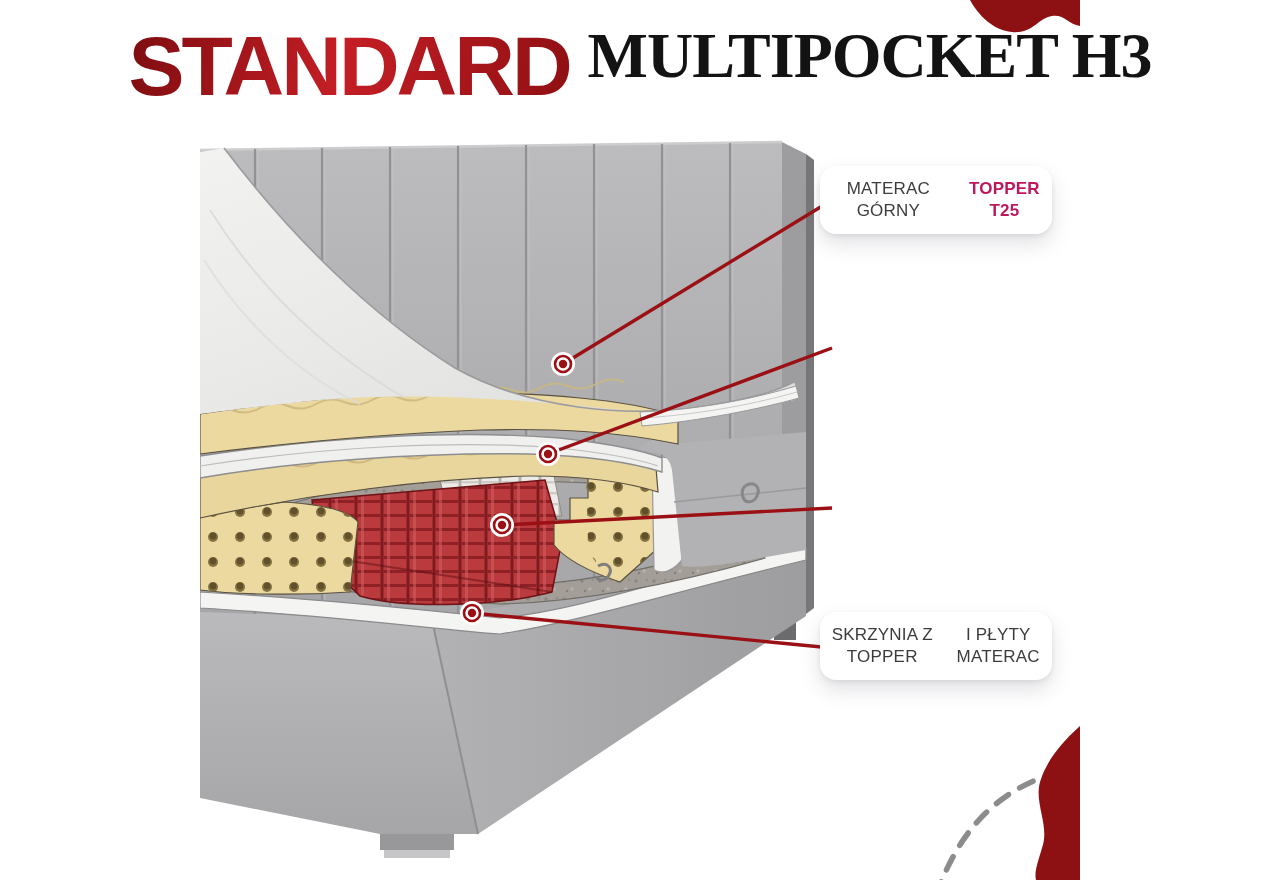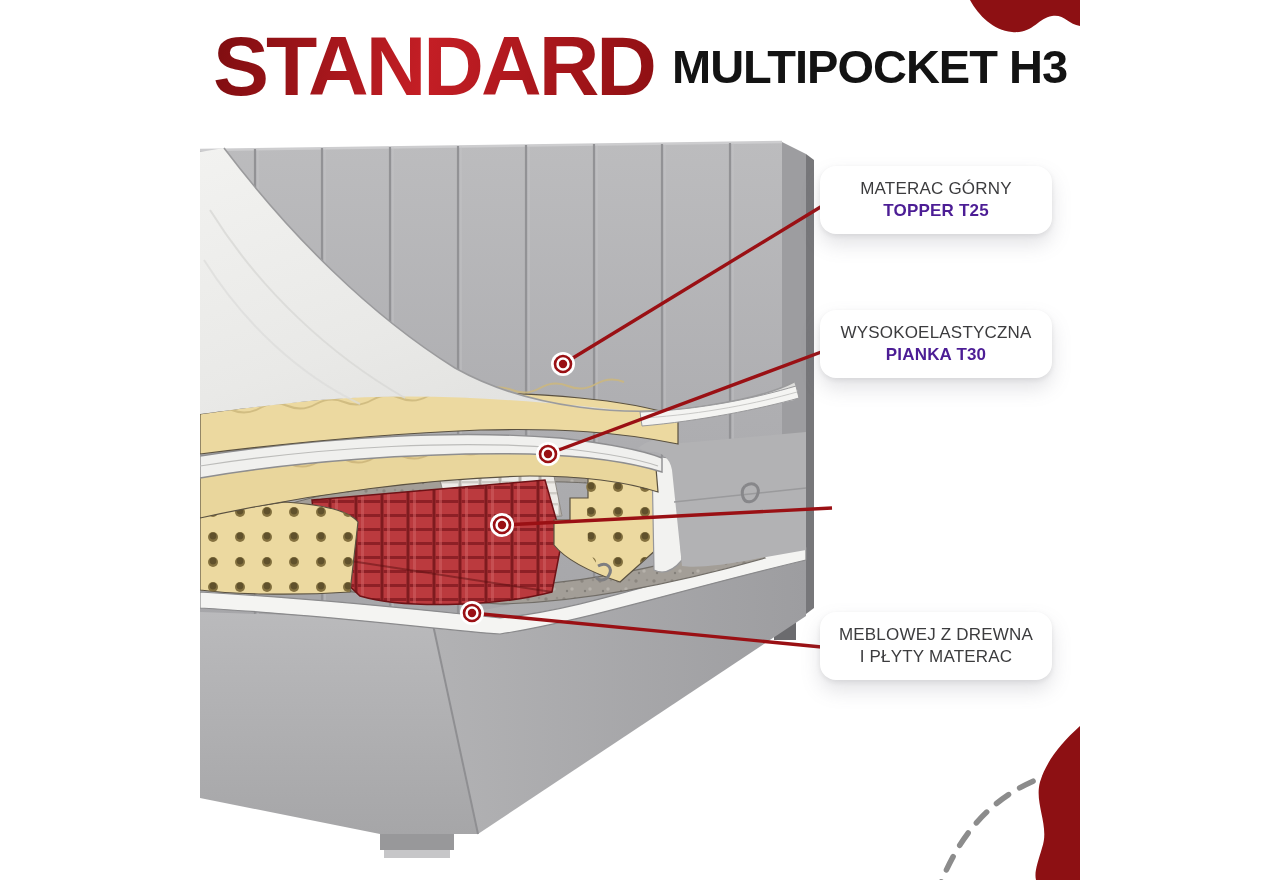--- a/index.html
+++ b/index.html
@@ -1,32 +1,32 @@
 <!DOCTYPE html>
 <html><head>
 <meta charset="utf-8">
 <style>
   html,body{margin:0;padding:0;background:#ffffff;}
   .canvas{position:relative;width:1280px;height:880px;background:#ffffff;overflow:hidden;
           font-family:"Liberation Sans", sans-serif;}
   .art-square{position:absolute;left:200px;top:0;width:880px;height:880px;}
   .title-row{position:absolute;left:0;top:24px;width:100%;display:flex;justify-content:center;
-             align-items:center;gap:18px;white-space:nowrap;}
+             align-items:flex-start;gap:18px;white-space:nowrap;}
   .brand{font-size:84px;font-weight:bold;letter-spacing:-3px;line-height:1;
          color:#a31318;
          background:linear-gradient(100deg,#7e0d10 0%,#c41e25 48%,#8f1013 100%);
          -webkit-background-clip:text;background-clip:text;-webkit-text-fill-color:transparent;}
-  .model{font-size:47px;font-weight:bold;letter-spacing:-1px;line-height:1;color:#131313;}
+  .model{font-size:64px;font-weight:bold;letter-spacing:-1px;line-height:1;color:#131313;font-family:Liberation Serif, serif;}
   svg.bed{position:absolute;left:0;top:0;width:880px;height:880px;}
   .card{position:absolute;left:620px;width:232px;height:68px;background:#ffffff;border-radius:16px;
         box-shadow:0 10px 20px rgba(110,110,125,.20), 0 2px 5px rgba(0,0,0,.08);
-        display:flex;flex-direction:column;align-items:center;justify-content:center;
+        display:flex;flex-direction:row;align-items:center;justify-content:center;
         text-align:center;z-index:5;}
   .card .ln{font-size:17px;line-height:1.32;color:#3c3c3e;letter-spacing:.2px;}
-  .card .ln.accent{color:#4c1d95;font-weight:bold;text-align:center;}
+  .card .ln.accent{color:#be185d;font-weight:bold;text-align:center;}
 </style>
 </head>
 <body>
 
 <div class="canvas">
   <div class="art-square">
 
     <div class="title-row">
       <span class="brand">STANDARD</span>
       <span class="model">MULTIPOCKET H3</span>
@@ -205,23 +205,19 @@
             <circle cx="272" cy="613" r="8" fill="none" stroke="#9a1014" stroke-width="2.6"></circle>
             <circle cx="272" cy="613" r="4.2" fill="#9a1014"></circle>
         </g>
       </g>
     </svg>
 
     <div class="card" style="top:166px">
       <div class="ln">MATERAC GÓRNY</div>
       <div class="ln accent">TOPPER T25</div>
     </div>
-    <div class="card" style="top:310px">
-      <div class="ln">WYSOKOELASTYCZNA</div>
-      <div class="ln accent">PIANKA T30</div>
-    </div>
     <div class="card" style="top:612px">
-      <div class="ln">MEBLOWEJ Z DREWNA</div>
+      <div class="ln">SKRZYNIA Z TOPPER</div>
       <div class="ln">I PŁYTY MATERAC</div>
     </div>
 
   </div>
 </div>
 
 </body></html>

